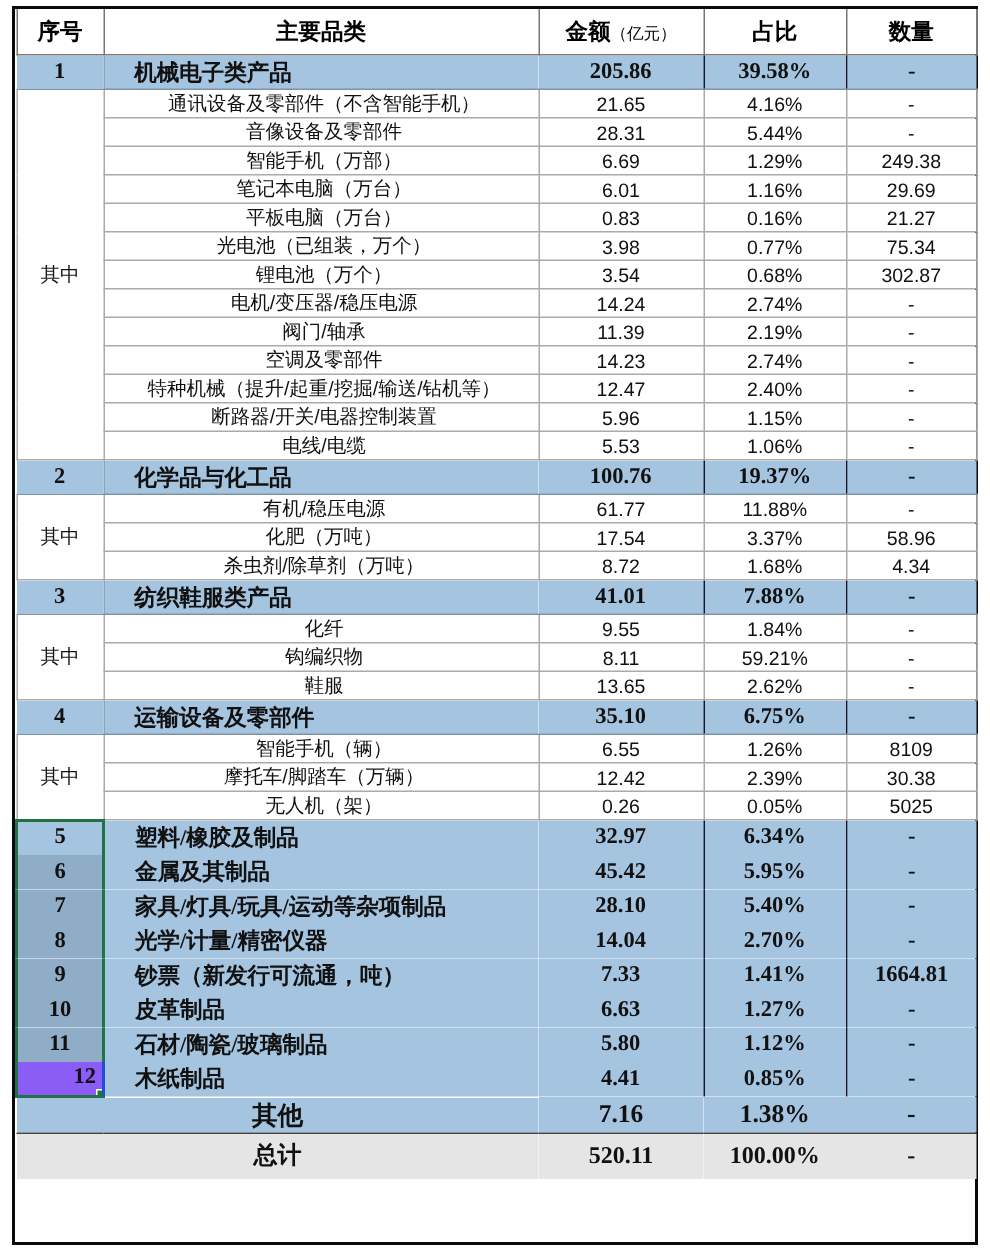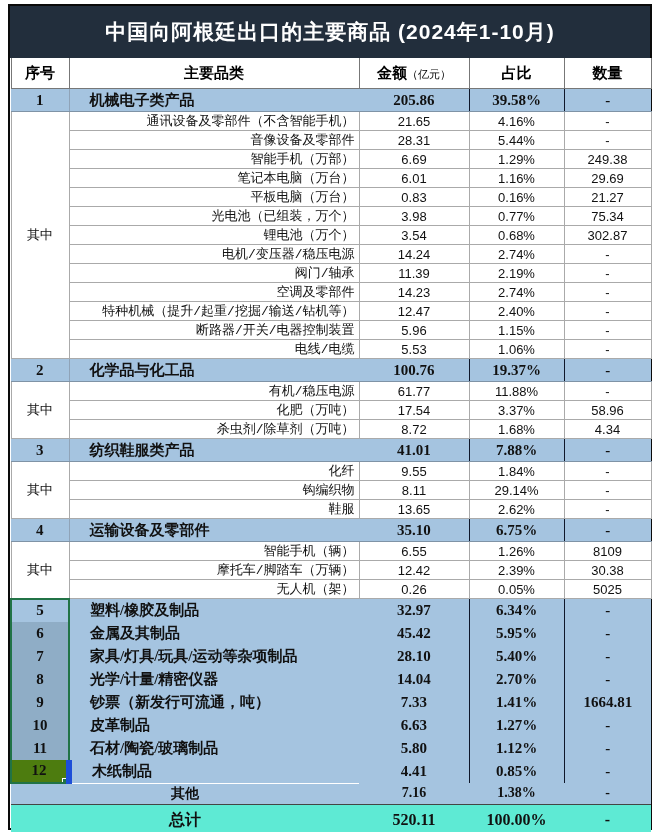--- a/index.html
+++ b/index.html
@@ -11,54 +11,53 @@
          justify-content:center;font-size:21px;font-weight:700;letter-spacing:1px;}
   table{border-collapse:collapse;table-layout:fixed;width:640px;}
   col.c-no{width:58px;} col.c-name{width:290px;} col.c-amt{width:110px;}
   col.c-share{width:95px;} col.c-qty{width:87px;}
   th{background:#fff;border:1px solid #777;border-top:none;height:30px;
      font-size:15px;font-weight:700;color:#000;text-align:center;padding:0;}
   th .hdr-sub{font-size:11px;font-weight:400;}
   td{padding:0 4px;box-sizing:border-box;overflow:hidden;white-space:nowrap;}
   
   tr.sub td{border:1px solid #aaa;height:19px;font-size:13px;background:#fff;}
-  tr.sub td.name{text-align:right;padding-left:8px;font-family:Liberation Mono, monospace;}
+  tr.sub td.name{text-align:center;padding-left:8px;}
   td.num{text-align:center;}
   td.qz{text-align:center;font-size:14px;background:#fff;border:1px solid #aaa;}
   
   tr.cat td{background:#a5c4e0;height:23px;font-family:"Liberation Serif",serif;
             font-weight:600;font-size:15px;border-top:1px solid #7f93a6;border-bottom:1px solid #7f93a6;}
   tr.cat td.no{border-right:1px solid #8fa3b8;text-align:center;}
   tr.cat td.name{text-align:left;padding-left:20px;}
   tr.cat td.amt,tr.cat td.share{border-right:1px solid #0f172a;}
   
   tr.nl td{border:none;}
   tr.nl td.no{border:none;}
   td.no{position:relative;text-align:center;}
   tr.sel-top td.no{border-top:2px solid #217346;border-left:2px solid #217346;border-right:2px solid #217346;}
   tr.sel-mid td.no{border-left:2px solid #217346;border-right:2px solid #217346;background:#8fadc6;}
-  tr.sel-bottom td.no{border-left:2px solid #217346;border-right:6px solid #1d4ed8;
-                      border-bottom:2px solid #217346;background:#4d7c0f;}
+  tr.sel-bottom td.no{border-left:2px solid #217346;border-right:2px solid #1d4ed8;
+                      border-bottom:2px solid #217346;background:#8b5cf6;text-align:right;}
   tr.sel-bottom td.no::after{content:"";position:absolute;right:-4px;bottom:-4px;width:6px;height:6px;
                       background:#217346;border:1px solid #fff;z-index:3;}
   
   tr.other td{background:#a5c4e0;height:22px;font-family:"Liberation Serif",serif;
-              font-weight:600;font-size:14px;border:none;}
+              font-weight:600;font-size:17px;border:none;}
   tr.other td.merged{text-align:center;}
   
-  tr.total td{background:#5eead4;height:31px;font-family:"Liberation Serif",serif;
+  tr.total td{background:#e5e5e5;height:31px;font-family:"Liberation Serif",serif;
               font-weight:700;font-size:16px;border-top:1px solid #444;}
   tr.total td.merged{text-align:center;}
 </style>
 </head>
 <body>
 
 <div class="page">
   <div class="frame">
-    <div class="title">中国向阿根廷出口的主要商品 (2024年1-10月)</div>
     <table>
       <colgroup>
         <col class="c-no">
           <col class="c-name">
           <col class="c-amt">
           <col class="c-share">
           <col class="c-qty">
       </colgroup>
       <thead>
         <tr>
@@ -192,21 +191,21 @@
           <tr class="sub">
             <td class="qz" rowspan="3">其中</td>
             <td class="name">化纤</td>
             <td class="num amt">9.55</td>
             <td class="num share">1.84%</td>
             <td class="num qty">-</td>
           </tr>
           <tr class="sub">
             <td class="name">钩编织物</td>
             <td class="num amt">8.11</td>
-            <td class="num share">29.14%</td>
+            <td class="num share">59.21%</td>
             <td class="num qty">-</td>
           </tr>
           <tr class="sub">
             <td class="name">鞋服</td>
             <td class="num amt">13.65</td>
             <td class="num share">2.62%</td>
             <td class="num qty">-</td>
           </tr>
           <tr class="cat">
             <td class="no">4</td>

